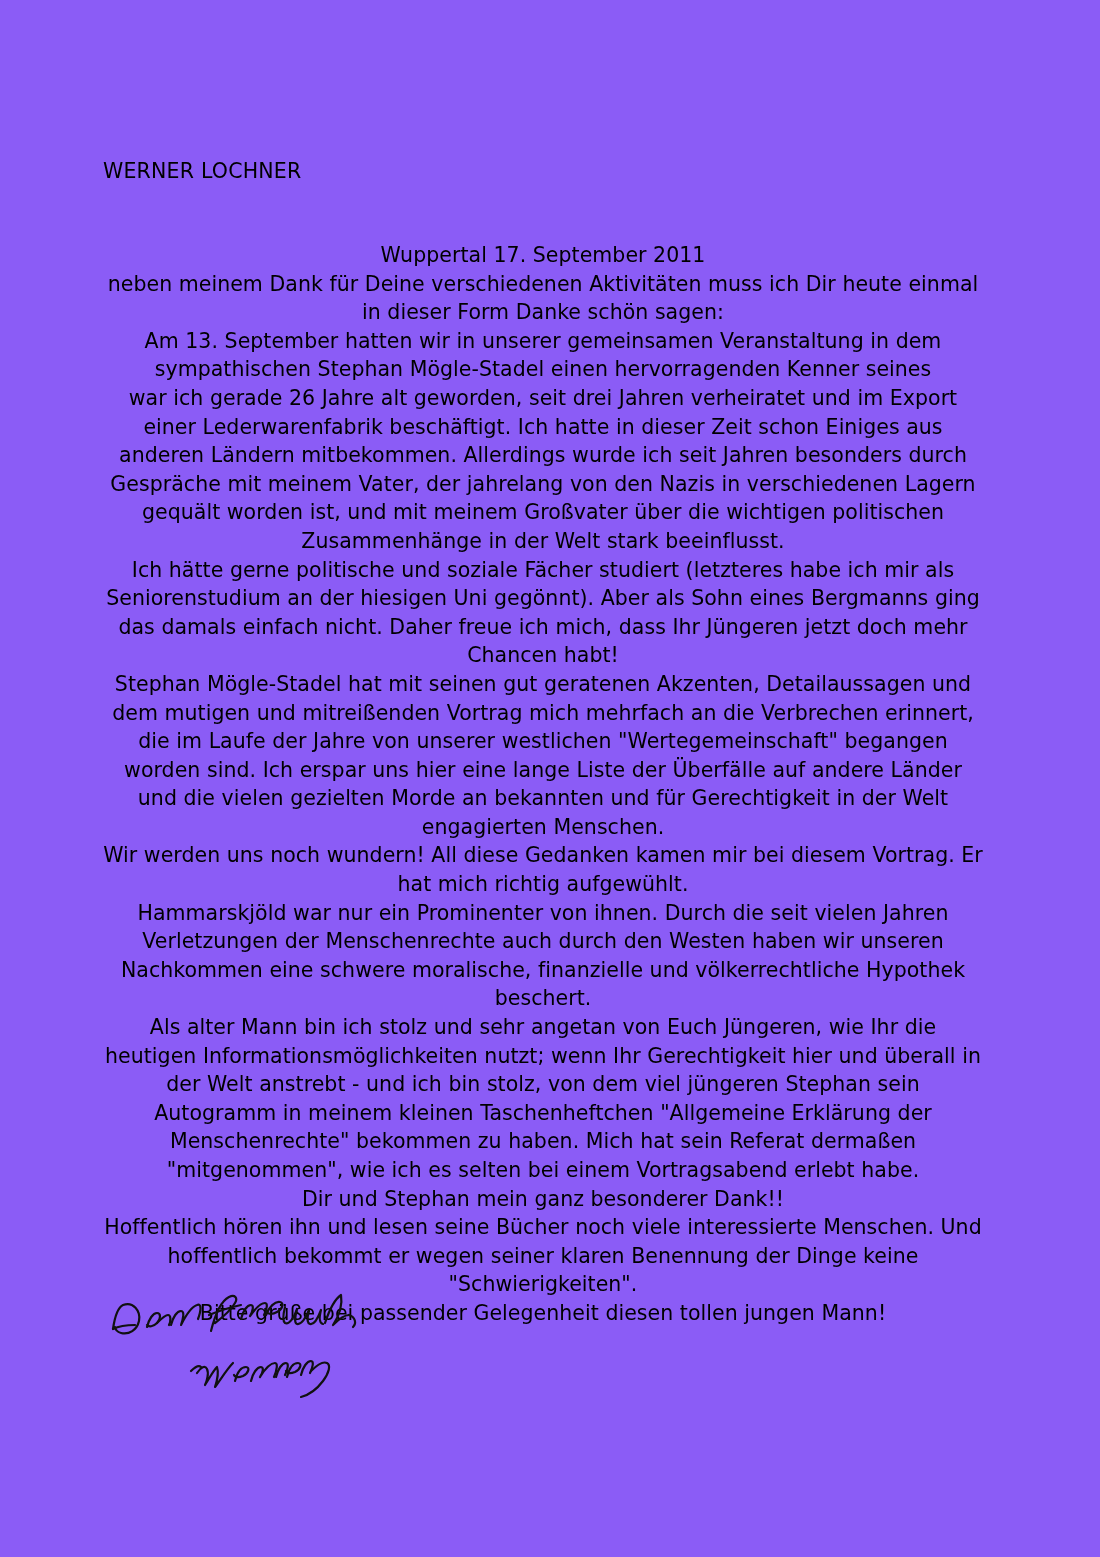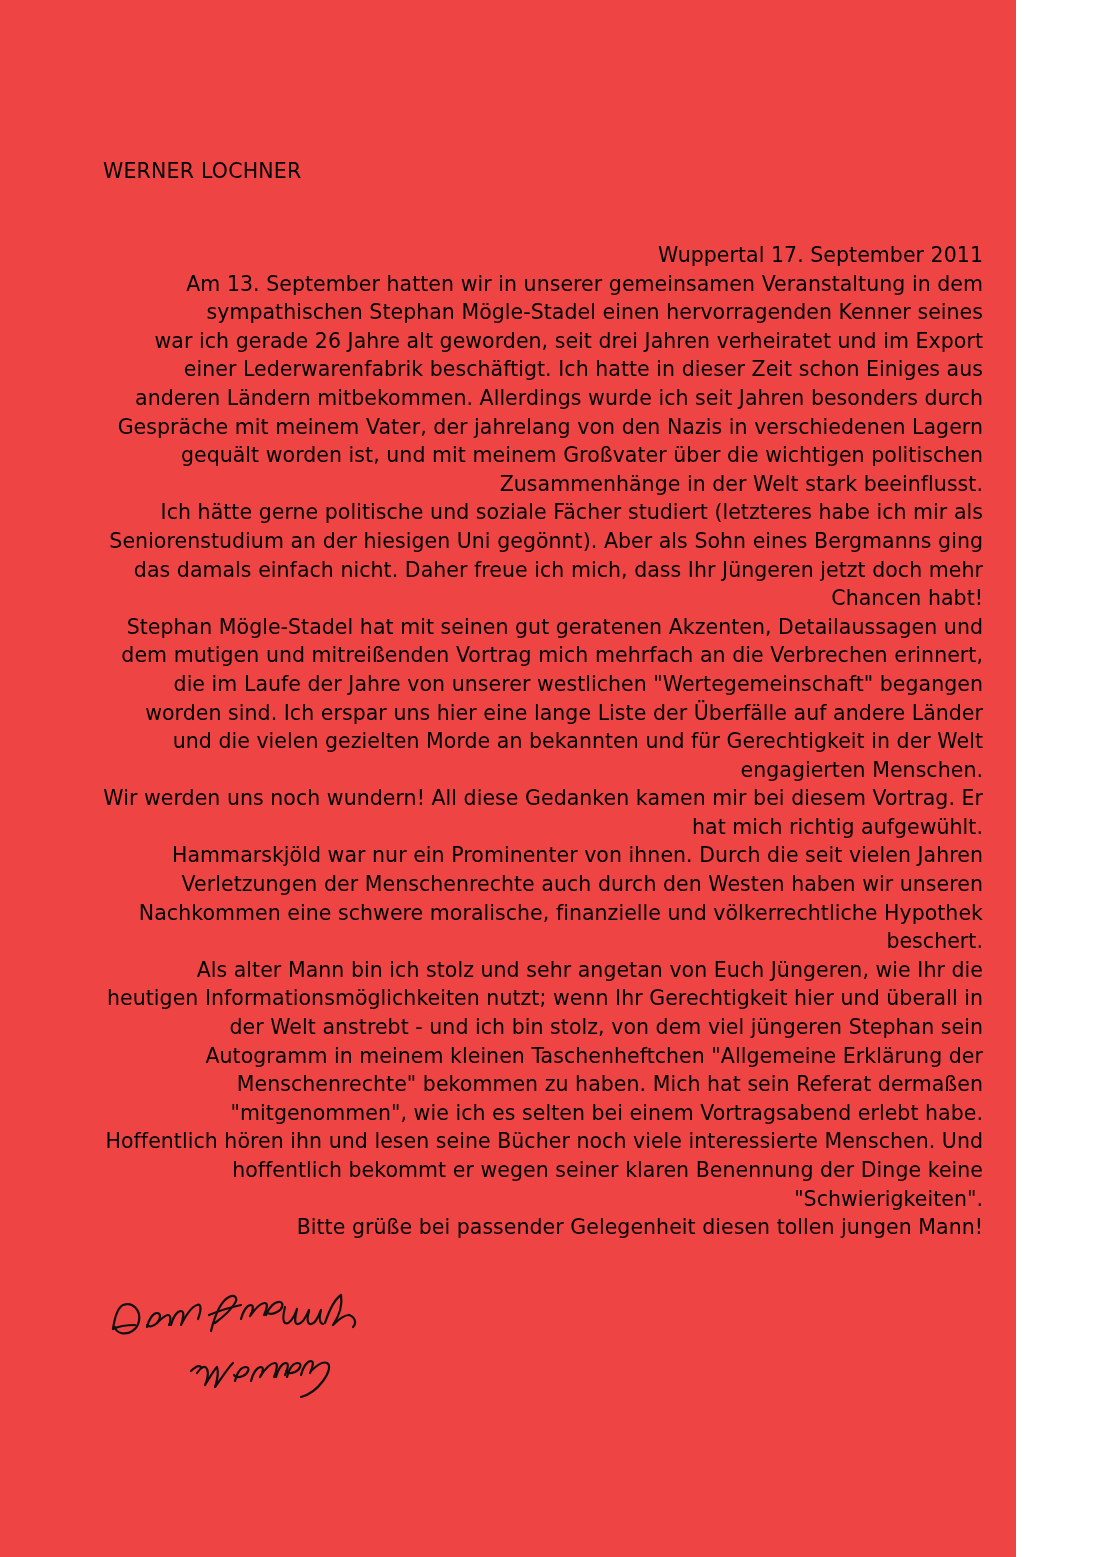--- a/index.html
+++ b/index.html
@@ -12,44 +12,44 @@
     height: 1557px;
     font-family: "DejaVu Sans", sans-serif;
     color: #000000;
     position: relative;
     overflow: hidden;
   }
   .page {
     position: absolute;
     left: 0;
     top: 0;
-    width: 1016px;
+    width: 1100px;
     height: 1557px;
-    background: #ef4444;
+    background: #8b5cf6;
   }
   .letter {
     position: absolute;
     left: 103px;
     top: 128px;
     width: 880px;
   }
   .sender {
     font-size: 20.5px;
     line-height: 29px;
     letter-spacing: 0.2px;
     white-space: pre-line;
   }
   .gap-after-sender {
     height: 26px;
   }
   .body-text {
     font-size: 20.5px;
     line-height: 28.6px;
     letter-spacing: 0.05px;
-    text-align: right;
+    text-align: center;
   }
   .body-text p {
     margin: 0;
     padding: 0;
   }
   .signature-area {
     position: absolute;
     left: 105px;
     top: 1285px;
     width: 300px;
@@ -67,27 +67,29 @@
   <div class="letter">
 
     <div class="sender">
       <div>WERNER LOCHNER</div>
     </div>
 
     <div class="gap-after-sender"></div>
 
     <div class="body-text">
       <p>Wuppertal 17. September 2011</p>
+      <p>neben meinem Dank für Deine verschiedenen Aktivitäten muss ich Dir heute einmal in dieser Form Danke schön sagen:</p>
       <p>Am 13. September hatten wir in unserer gemeinsamen Veranstaltung in dem sympathischen Stephan Mögle-Stadel einen hervorragenden Kenner seines</p>
       <p>war ich gerade 26 Jahre alt geworden, seit drei Jahren verheiratet und im Export einer Lederwarenfabrik beschäftigt. Ich hatte in dieser Zeit schon Einiges aus anderen Ländern mitbekommen. Allerdings wurde ich seit Jahren besonders durch Gespräche mit meinem Vater, der jahrelang von den Nazis in verschiedenen Lagern gequält worden ist, und mit meinem Großvater über die wichtigen politischen Zusammenhänge in der Welt stark beeinflusst.</p>
       <p>Ich hätte gerne politische und soziale Fächer studiert (letzteres habe ich mir als Seniorenstudium an der hiesigen Uni gegönnt). Aber als Sohn eines Bergmanns ging das damals einfach nicht. Daher freue ich mich, dass Ihr Jüngeren jetzt doch mehr Chancen habt!</p>
       <p>Stephan Mögle-Stadel hat mit seinen gut geratenen Akzenten, Detailaussagen und dem mutigen und mitreißenden Vortrag mich mehrfach an die Verbrechen erinnert, die im Laufe der Jahre von unserer westlichen "Wertegemeinschaft" begangen worden sind. Ich erspar uns hier eine lange Liste der Überfälle auf andere Länder und die vielen gezielten Morde an bekannten und für Gerechtigkeit in der Welt engagierten Menschen.</p>
       <p>Wir werden uns noch wundern! All diese Gedanken kamen mir bei diesem Vortrag. Er hat mich richtig aufgewühlt.</p>
       <p>Hammarskjöld war nur ein Prominenter von ihnen. Durch die seit vielen Jahren Verletzungen der Menschenrechte auch durch den Westen haben wir unseren Nachkommen eine schwere moralische, finanzielle und völkerrechtliche Hypothek beschert.</p>
       <p>Als alter Mann bin ich stolz und sehr angetan von Euch Jüngeren, wie Ihr die heutigen Informationsmöglichkeiten nutzt; wenn Ihr Gerechtigkeit hier und überall in der Welt anstrebt - und ich bin stolz, von dem viel jüngeren Stephan sein Autogramm in meinem kleinen Taschenheftchen "Allgemeine Erklärung der Menschenrechte" bekommen zu haben. Mich hat sein Referat dermaßen "mitgenommen", wie ich es selten bei einem Vortragsabend erlebt habe.</p>
+      <p>Dir und Stephan mein ganz besonderer Dank!!</p>
       <p>Hoffentlich hören ihn und lesen seine Bücher noch viele interessierte Menschen. Und hoffentlich bekommt er wegen seiner klaren Benennung der Dinge keine "Schwierigkeiten".</p>
       <p>Bitte grüße bei passender Gelegenheit diesen tollen jungen Mann!</p>
     </div>
 
   </div>
 
   <div class="signature-area">
     <svg width="280" height="120" viewBox="0 0 280 120" fill="none" xmlns="http://www.w3.org/2000/svg" aria-hidden="true">
       <g stroke="#111111" stroke-width="2.2" fill="none" stroke-linecap="round" stroke-linejoin="round">
 

